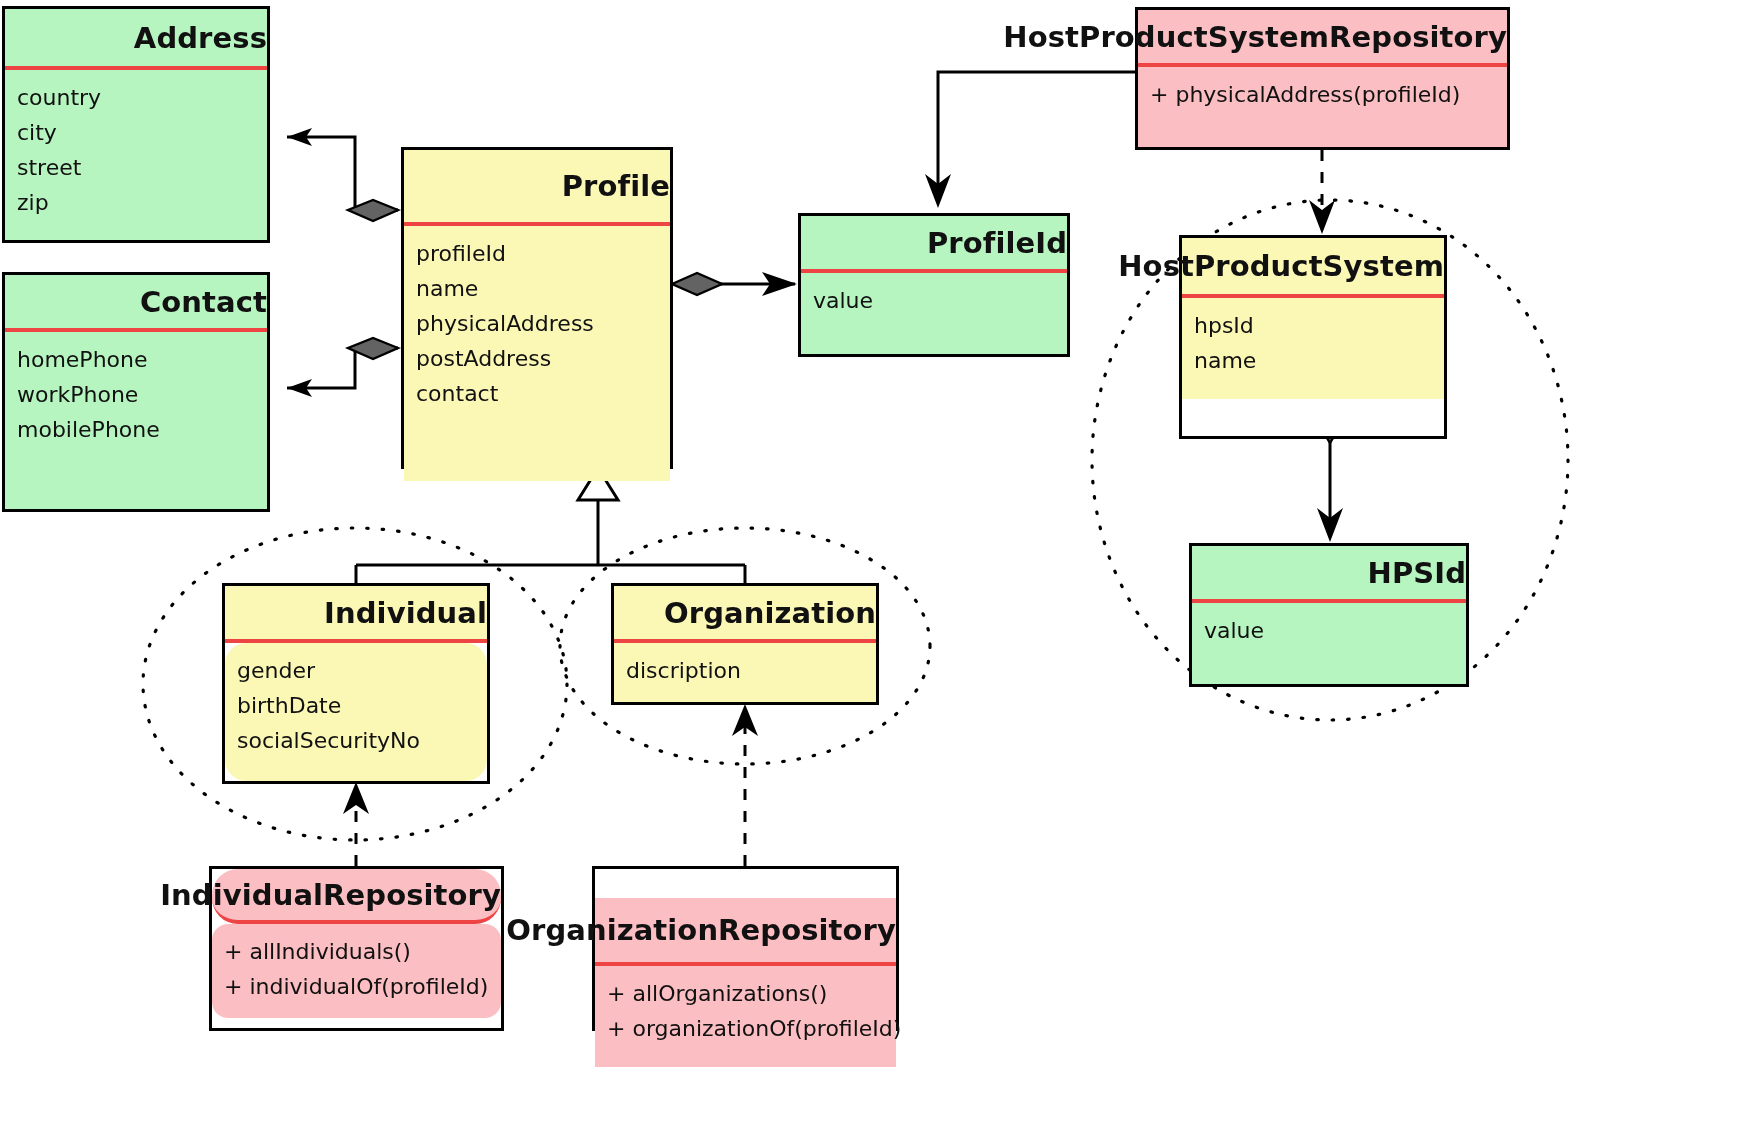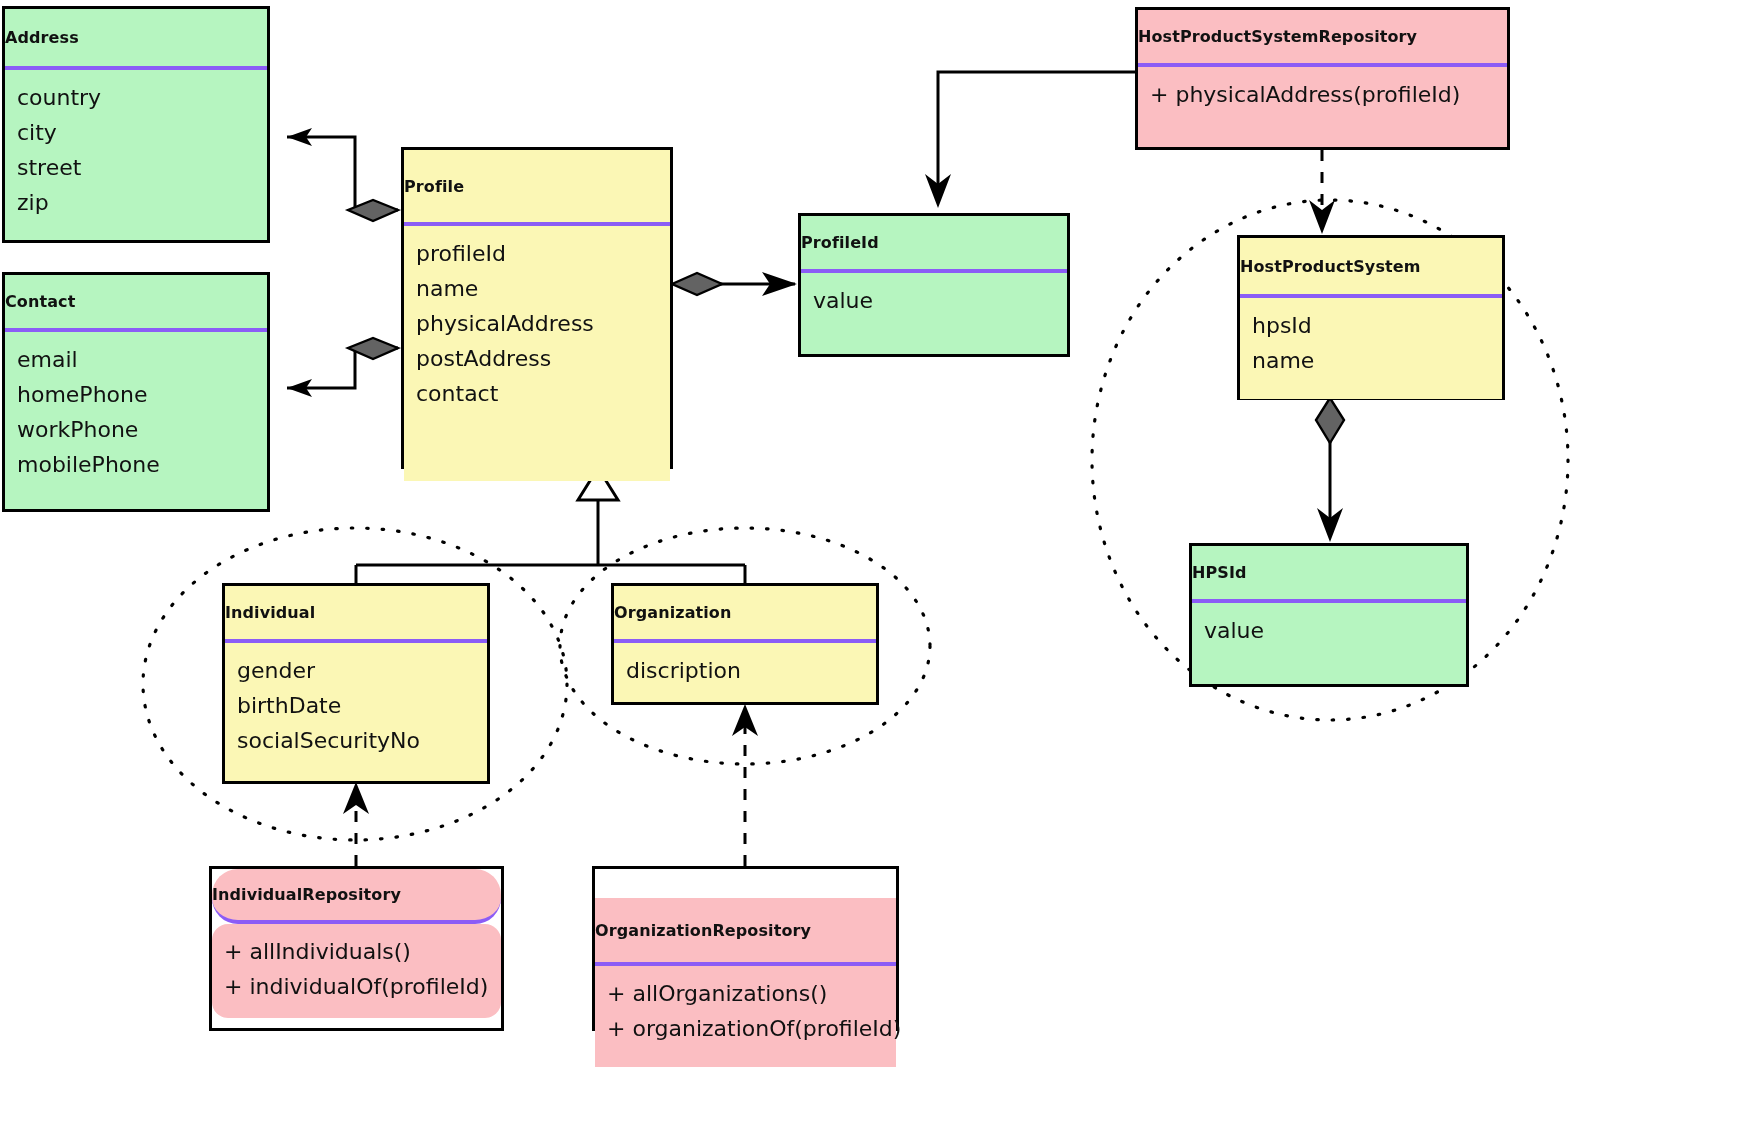--- a/index.html
+++ b/index.html
@@ -26,26 +26,26 @@
     position: absolute;
     box-sizing: border-box;
     border: 3px solid #000000;
     background: #ffffff;
     z-index: 5;
   }
   .uml-header {
     box-sizing: border-box;
     text-align: center;
     font-weight: bold;
-    font-size: 16px;
+    font-size: 29px;
     color: #111111;
-    border-bottom: 4px solid #8b5cf6;
+    border-bottom: 4px solid #ef4444;
     display: flex;
     align-items: center;
-    justify-content: flex-start;
+    justify-content: flex-end;
     letter-spacing: 0.1px;
   }
   .uml-body {
     box-sizing: border-box;
     padding: 11px 12px 0 12px;
   }
   .uml-body .row {
     font-size: 22px;
     color: #111111;
     line-height: 1.0;
@@ -132,21 +132,20 @@
       <div class="row">street</div>
       <div class="row">zip</div>
     </div>
   </div>
 
   <div class="uml-class" style="left:2px; top:272px; width:268px; height:240px;">
     <div class="uml-header green" style="height:57px;">
       <span>Contact</span>
     </div>
     <div class="uml-body green" style="height:177px;">
-      <div class="row">email</div>
       <div class="row">homePhone</div>
       <div class="row">workPhone</div>
       <div class="row">mobilePhone</div>
     </div>
   </div>
 
   <div class="uml-class" style="left:401px; top:147px; width:272px; height:322px;">
     <div class="uml-header yellow" style="height:76px;">
       <span>Profile</span>
     </div>
@@ -170,21 +169,21 @@
 
   <div class="uml-class" style="left:1135px; top:7px; width:375px; height:143px;">
     <div class="uml-header pink" style="height:57px;">
       <span>HostProductSystemRepository</span>
     </div>
     <div class="uml-body pink" style="height:80px;">
       <div class="row">+ physicalAddress(profileId)</div>
     </div>
   </div>
 
-  <div class="uml-class" style="left:1237px; top:235px; width:268px; height:165px;">
+  <div class="uml-class" style="left:1179px; top:235px; width:268px; height:204px;">
     <div class="uml-header yellow" style="height:60px;">
       <span>HostProductSystem</span>
     </div>
     <div class="uml-body yellow" style="height:101px;">
       <div class="row">hpsId</div>
       <div class="row">name</div>
     </div>
   </div>
 
   <div class="uml-class" style="left:1189px; top:543px; width:280px; height:144px;">
@@ -193,21 +192,21 @@
     </div>
     <div class="uml-body green" style="height:81px;">
       <div class="row">value</div>
     </div>
   </div>
 
   <div class="uml-class" style="left:222px; top:583px; width:268px; height:201px;">
     <div class="uml-header yellow" style="height:57px;">
       <span>Individual</span>
     </div>
-    <div class="uml-body yellow" style="height:138px;">
+    <div class="uml-body yellow" style="height:138px;border-radius:21px;">
       <div class="row">gender</div>
       <div class="row">birthDate</div>
       <div class="row">socialSecurityNo</div>
     </div>
   </div>
 
   <div class="uml-class" style="left:611px; top:583px; width:268px; height:122px;">
     <div class="uml-header yellow" style="height:57px;">
       <span>Organization</span>
     </div>

